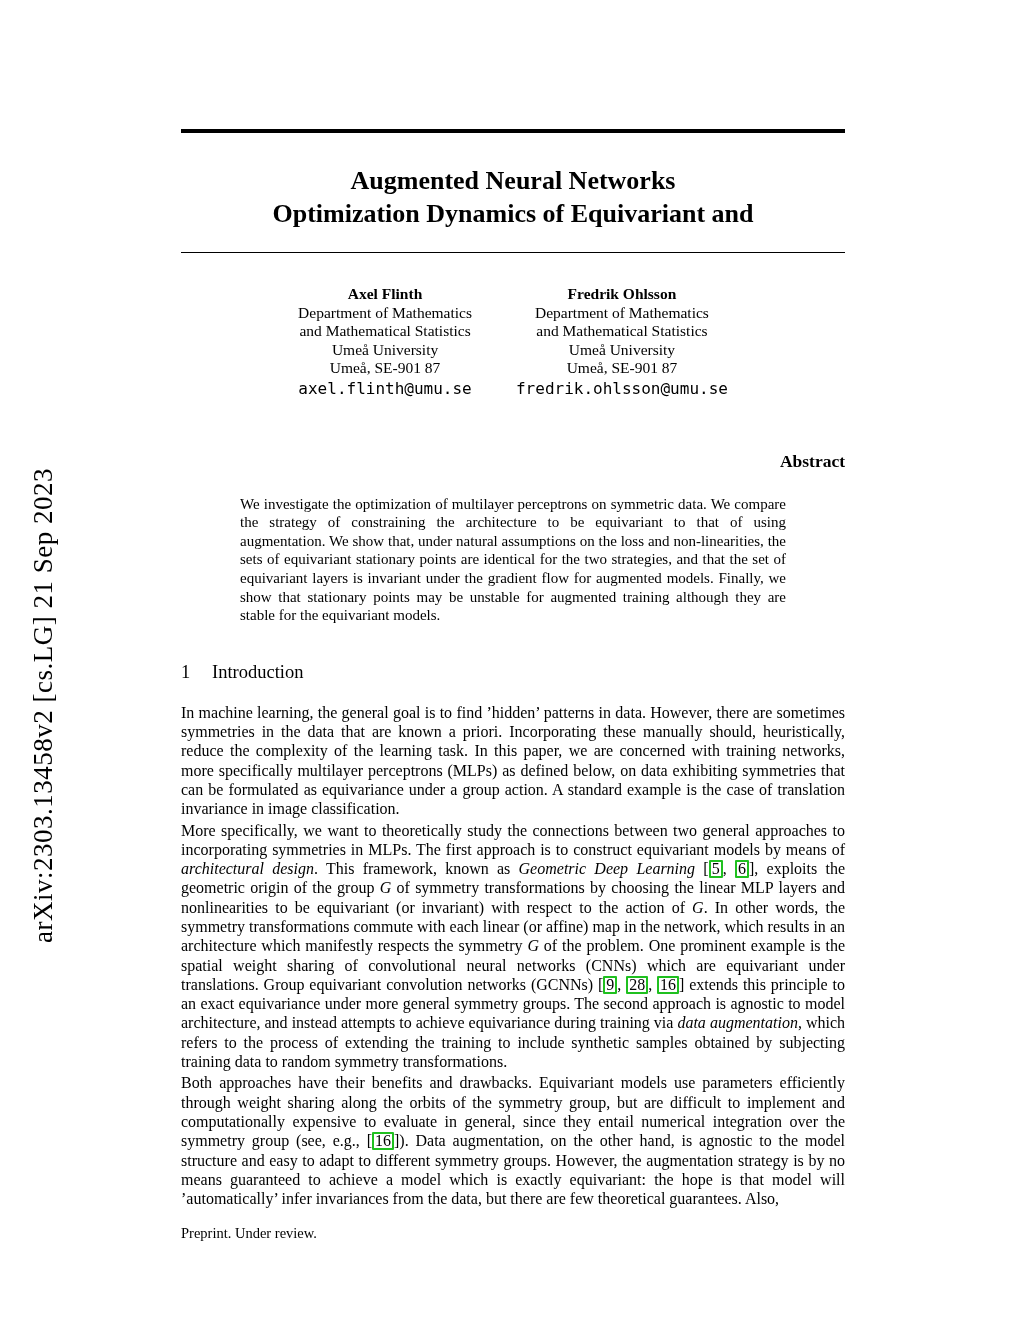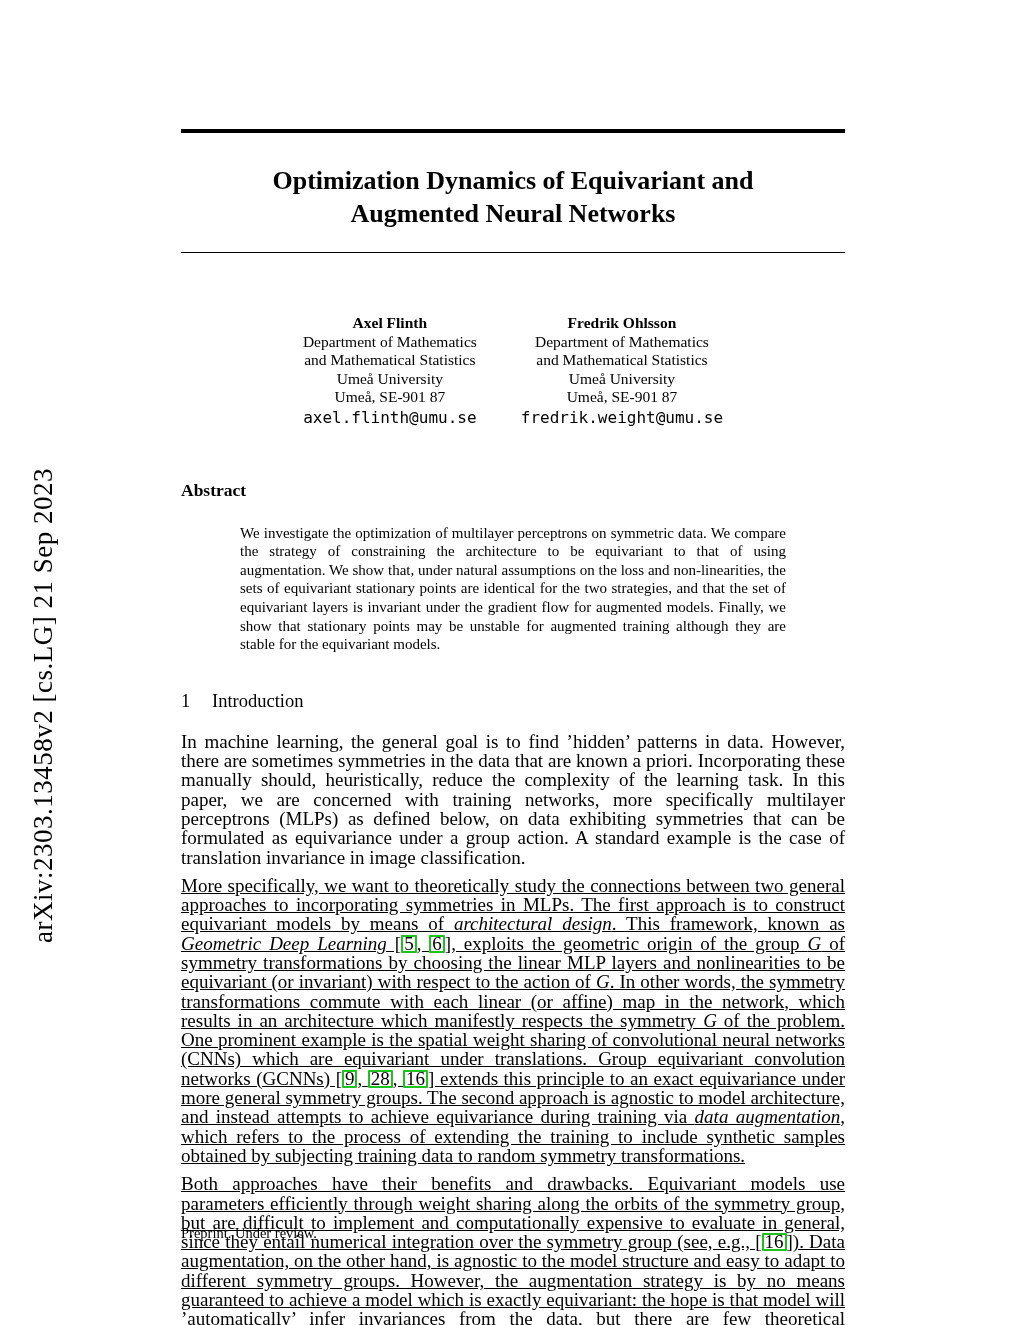--- a/index.html
+++ b/index.html
@@ -19,78 +19,78 @@
   .main { position: absolute; left: 181px; top: 0; width: 664px; }
 
   .rule-thick { margin-top: 129px; height: 4px; background: #000; }
   .rule-thin  { margin-top: 22px;  height: 1px; background: #000; }
 
   .paper-title {
     margin-top: 31px; text-align: center;
     font-size: 26px; font-weight: bold; line-height: 33px;
   }
 
-  .authors { margin-top: 61px; display: flex; justify-content: center; gap: 44px; }
+  .authors { margin-top: 32px; display: flex; justify-content: center; gap: 44px; }
   .author { text-align: center; font-size: 15.5px; line-height: 18.6px; }
   .author .name { font-weight: bold; }
   .author .email { font-family: "DejaVu Sans Mono", monospace; font-size: 16px; margin-top: 2px; }
 
-  .abstract-heading { margin-top: 52px; text-align: left; font-size: 17.5px; font-weight: bold; }
+  .abstract-heading { margin-top: 52px; text-align: right; font-size: 17.5px; font-weight: bold; }
   .abstract-body {
     margin: 23px auto 15px; width: 546px;
     font-size: 15px; line-height: 18.6px; text-align: justify;
   }
 
   .section-heading { margin-top: 37px; font-size: 18.5px; font-weight: normal; }
   .section-heading .num { display: inline-block; width: 31px; }
 
-  .para { margin-top: 20px; font-size: 19px; line-height: 19.3px; text-align: justify; }
-  .para + .para { margin-top: 9px; text-decoration: underline; }
+  .para { margin-top: 20px; font-size: 16px; line-height: 19.3px; text-align: justify; }
+  .para + .para { margin-top: 2px; }
 
   .cite {
     border: 2px solid #1fc01f; border-radius: 1px;
     padding: 0 1px; line-height: 14px; display: inline-block;
   }
 
   .footer { position: absolute; left: 181px; top: 1225px; font-size: 14.5px; text-align: center; }
 </style>
 </head>
 <body>
 
 <div class="page">
 
   <div class="arxiv-banner">arXiv:2303.13458v2  [cs.LG]  21 Sep 2023</div>
 
   <div class="main">
 
     <div class="rule-thick"></div>
 
     <div class="paper-title">
+      <div>Augmented Neural Networks</div>
       <div>Optimization Dynamics of Equivariant and</div>
-      <div>Augmented Neural Networks</div>
     </div>
 
     <div class="rule-thin"></div>
 
     <div class="authors">
       <div class="author">
         <div class="name">Axel Flinth</div>
         <div>Department of Mathematics</div>
         <div>and Mathematical Statistics</div>
         <div>Umeå University</div>
         <div>Umeå, SE-901 87</div>
         <div class="email">axel.flinth@umu.se</div>
       </div>
       <div class="author">
         <div class="name">Fredrik Ohlsson</div>
         <div>Department of Mathematics</div>
         <div>and Mathematical Statistics</div>
         <div>Umeå University</div>
         <div>Umeå, SE-901 87</div>
-        <div class="email">fredrik.weight@umu.se</div>
+        <div class="email">fredrik.ohlsson@umu.se</div>
       </div>
     </div>
 
     <div class="abstract-heading">Abstract</div>
     <div class="abstract-body">We investigate the optimization of multilayer perceptrons on symmetric data. We compare the strategy of constraining the architecture to be equivariant to that of using augmentation. We show that, under natural assumptions on the loss and non-linearities, the sets of equivariant stationary points are identical for the two strategies, and that the set of equivariant layers is invariant under the gradient flow for augmented models. Finally, we show that stationary points may be unstable for augmented training although they are stable for the equivariant models.</div>
 
     <div class="section-heading">
       <span class="num">1</span><span>Introduction</span>
     </div>
 

